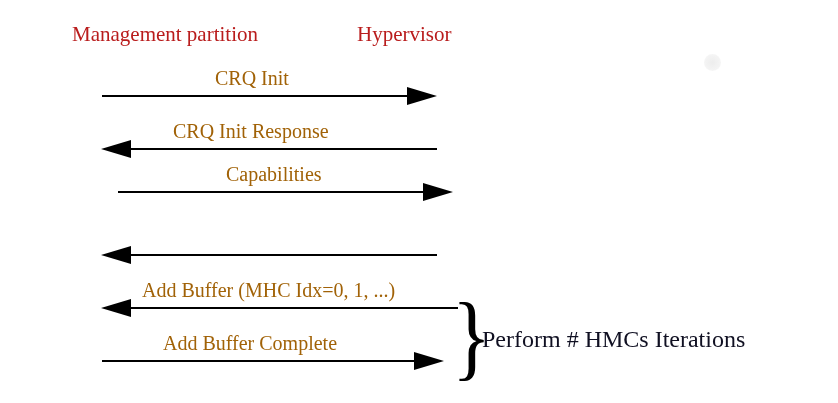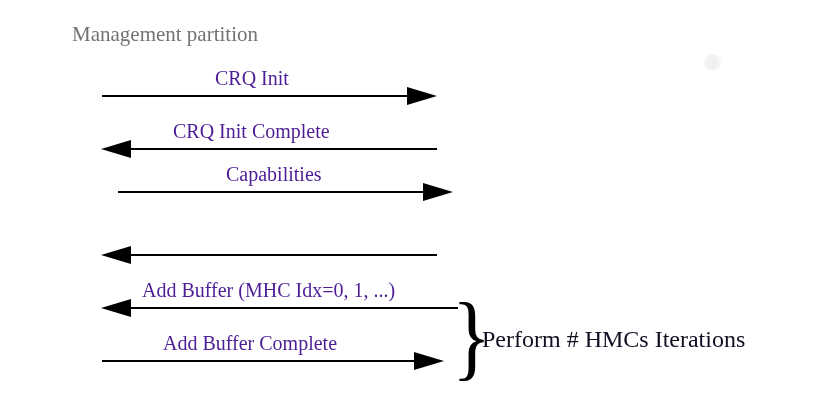--- a/index.html
+++ b/index.html
@@ -15,38 +15,38 @@
     background: #ffffff;
     overflow: hidden;
     font-family: "Liberation Serif", "DejaVu Serif", serif;
     color: #000000;
   }
   .hdr {
     position: absolute;
     font-size: 21px;
     line-height: 1;
     white-space: nowrap;
-    color: #737373;
+    color: #b91c1c;
   }
   #hdr-mgmt { left: 72px; top: 24px; }
   #hdr-hyp  { left: 357px; top: 24px; }
 
   
   .msg {
     position: absolute;
     left: 0;
     width: 838px;
     height: 46px;
   }
   .msg-label {
     position: absolute;
     font-size: 20px;
     line-height: 1;
     white-space: nowrap;
-    color: #4c1d95;
+    color: #a16207;
     top: 0;
   }
   .msg-line {
     position: absolute;
     height: 2px;
     background: #000000;
     top: 27px;
   }
   .arrowhead {
     position: absolute;
@@ -97,31 +97,32 @@
     background: radial-gradient(circle, #ededed 0%, #f3f3f3 55%, #fbfbfb 100%);
   }
 </style>
 </head>
 <body>
 
 <div id="canvas">
 
   <div class="hdr" id="hdr-mgmt">Management partition</div>
 
+  <div class="hdr" id="hdr-hyp">Hypervisor</div>
 
   <div id="smudge"></div>
 
   <div id="messages-layer">
       <div class="msg" style="top: 68px;">
         <div class="msg-label" style="left: 215px;">CRQ Init</div>
         <div class="msg-line" style="left: 102px; width: 306px;"></div>
         <div class="arrowhead right" style="left: 407px;"></div>
       </div>
       <div class="msg" style="top: 121px;">
-        <div class="msg-label" style="left: 173px;">CRQ Init Complete</div>
+        <div class="msg-label" style="left: 173px;">CRQ Init Response</div>
         <div class="msg-line" style="left: 130px; width: 307px;"></div>
         <div class="arrowhead left" style="left: 101px;"></div>
       </div>
       <div class="msg" style="top: 164px; margin-left: 16px;">
         <div class="msg-label" style="left: 210px;">Capabilities</div>
         <div class="msg-line" style="left: 102px; width: 306px;"></div>
         <div class="arrowhead right" style="left: 407px;"></div>
       </div>
       <div class="msg" style="top: 227px;">
         <div class="msg-line" style="left: 130px; width: 307px;"></div>

